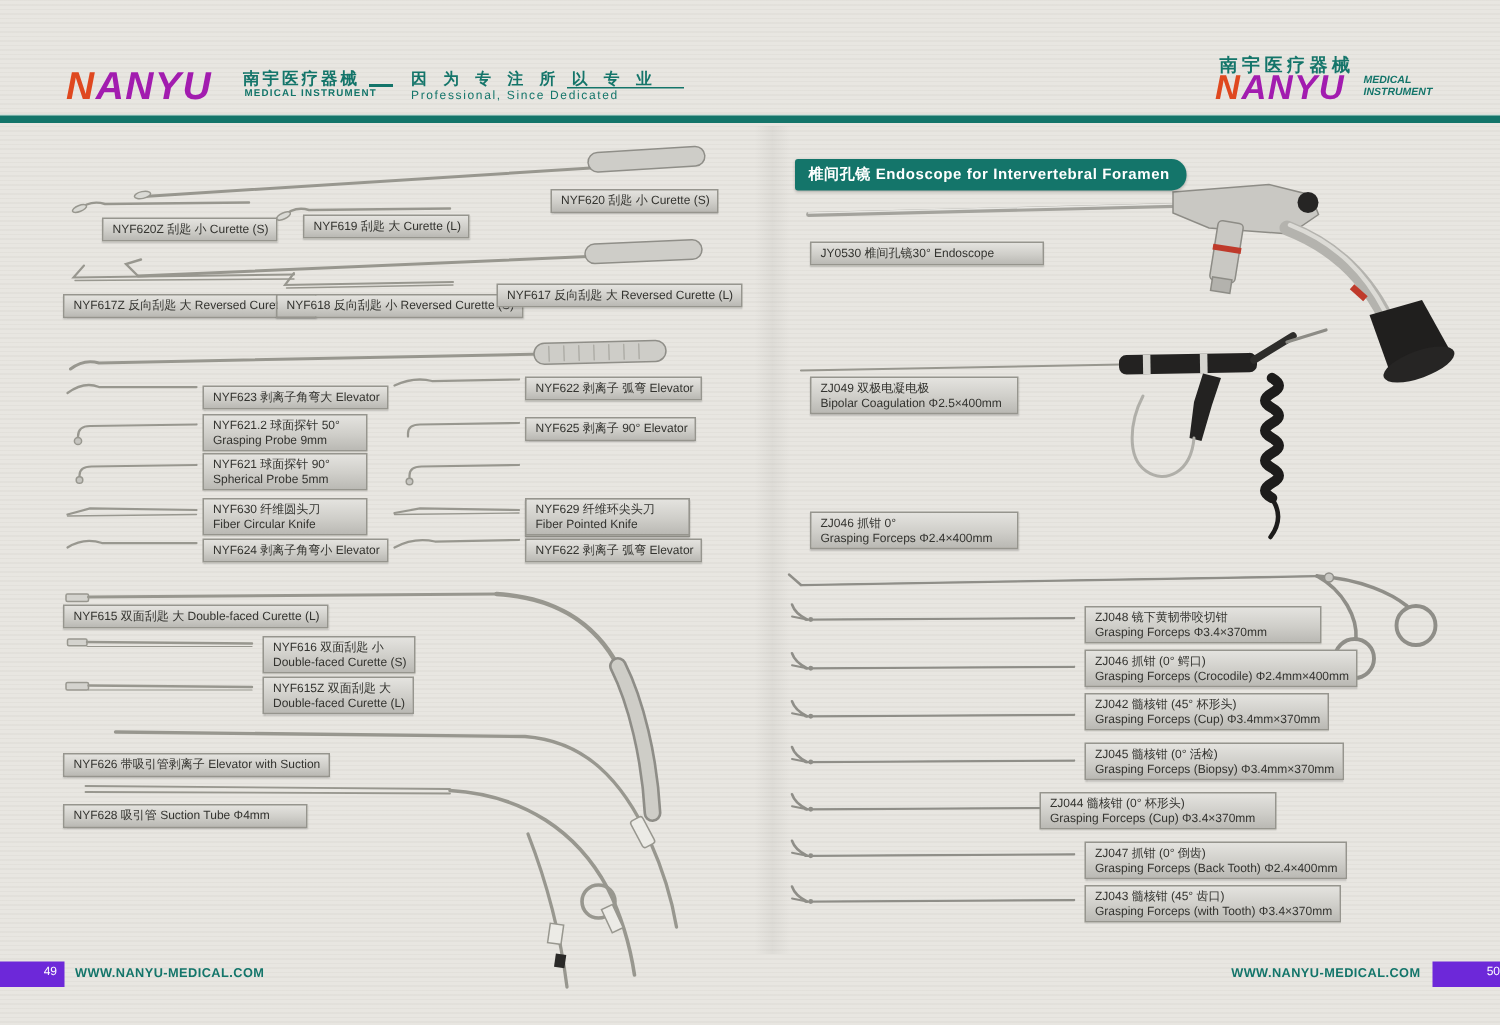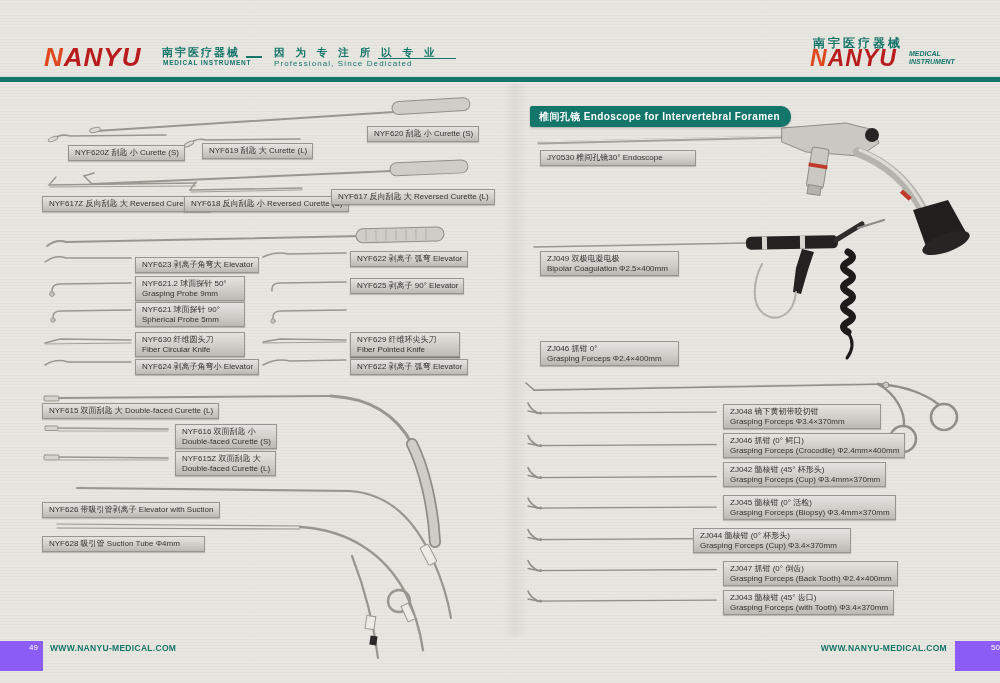--- a/index.html
+++ b/index.html
@@ -12,21 +12,21 @@
     content:"";position:absolute;inset:0;pointer-events:none;
     background:repeating-linear-gradient(180deg, rgba(120,115,105,.05) 0 1px, rgba(0,0,0,0) 1px 3px);
   }
   #seam{position:absolute;top:84px;left:503px;width:24px;height:552px;
     background:linear-gradient(90deg, rgba(0,0,0,0), rgba(60,60,55,.06) 50%, rgba(0,0,0,0));}
   
   .abs{position:absolute}
   #divider{left:0;top:76px;width:1000px;height:5px;background:#14756a;border-top:1px solid #cfe0da}
   .teal{color:#14756a}
   .logo-word{font-style:italic;font-weight:800;letter-spacing:1px;white-space:nowrap}
-  .n-red{color:#df481f}.n-teal{color:#b91c1c}
+  .n-red{color:#df481f}.n-teal{color:#a21caf}
   #logoL-word{left:44px;top:42px;font-size:26px}
   #logoL-cn{left:162px;top:45px;font-size:11px;font-weight:bold;letter-spacing:2px;white-space:nowrap}
   #logoL-sub{left:163px;top:59px;font-size:6.5px;font-weight:bold;letter-spacing:.8px;white-space:nowrap}
   #tag-dash{left:246px;top:56px;width:16px;height:2px;background:#14756a}
   #tag-cn{left:274px;top:46px;font-size:10.5px;font-weight:bold;letter-spacing:4px;white-space:nowrap}
   #tag-en{left:274px;top:59px;font-size:8px;letter-spacing:1.1px;white-space:nowrap}
   #tag-rule{left:378px;top:58px;width:78px;height:1px;background:#14756a}
   #logoR-cn{left:813px;top:35px;font-size:12px;font-weight:bold;letter-spacing:3px;white-space:nowrap}
   #logoR-word{left:810px;top:45px;font-size:23px}
   #logoR-sub{left:909px;top:50px;font-size:7px;font-weight:800;font-style:italic;line-height:8px;white-space:nowrap}
@@ -39,21 +39,21 @@
   }
   .lbl .l2{display:block}
   
   #banner{
     left:530px;top:106px;width:252px;height:21px;background:#14756a;
     border-radius:2px 10px 10px 2px;color:#fff;font-size:10px;font-weight:bold;
     line-height:21px;padding-left:9px;letter-spacing:.4px;white-space:nowrap;
     box-shadow:0 1px 2px rgba(0,0,0,.25)
   }
   
-  .bar{position:absolute;top:641px;height:30px;background:#8b5cf6;color:#fff;font-size:8px;line-height:13px;box-sizing:border-box}
+  .bar{position:absolute;top:641px;height:17px;background:#6d28d9;color:#fff;font-size:8px;line-height:13px;box-sizing:border-box}
   #bar-left{left:0;width:43px;text-align:right;padding-right:5px}
   #bar-right{right:0;width:45px;text-align:right;padding-left:6px}
   .url{position:absolute;top:643px;font-size:8.5px;font-weight:bold;color:#14756a;letter-spacing:.3px;white-space:nowrap}
   #url-left{left:50px}
   #url-right{right:53px}
   svg{position:absolute;left:0;top:0}
 </style>
 </head>
 <body>
 
@@ -234,21 +234,21 @@
     <div class="lbl" style="left: 350px; top: 302px; min-width: 110px; margin-top: 31px;"><span>NYF621.1 球面探针 90°</span><span class="l2">Spherical Probe 7mm</span></div>
     <div class="lbl" style="left: 350px; top: 332px; min-width: 110px;"><span>NYF629 纤维环尖头刀</span><span class="l2">Fiber Pointed Knife</span></div>
     <div class="lbl" style="left: 350px; top: 359px; min-width: 110px;"><span>NYF622 剥离子 弧弯 Elevator</span></div>
     <div class="lbl" style="left: 42px; top: 403px; min-width: 156px;"><span>NYF615 双面刮匙 大  Double-faced Curette (L)</span></div>
     <div class="lbl" style="left: 175px; top: 424px; min-width: 94px;"><span>NYF616 双面刮匙 小</span><span class="l2">Double-faced Curette (S)</span></div>
     <div class="lbl" style="left: 175px; top: 451px; min-width: 94px;"><span>NYF615Z 双面刮匙 大</span><span class="l2">Double-faced Curette (L)</span></div>
     <div class="lbl" style="left: 42px; top: 502px; min-width: 163px;"><span>NYF626 带吸引管剥离子 Elevator with Suction</span></div>
     <div class="lbl" style="left: 42px; top: 536px; min-width: 163px;"><span>NYF628 吸引管 Suction Tube  Φ4mm</span></div>
   </div>
 <div id="labels-right">
-    <div class="lbl" style="left: 540px; top: 150px; min-width: 156px;"><span>JY0530 椎间孔镜30°  Endoscope</span></div>
+    <div class="lbl" style="left: 540px; top: 161px; min-width: 156px;"><span>JY0530 椎间孔镜30°  Endoscope</span></div>
     <div class="lbl" style="left: 540px; top: 251px; min-width: 139px;"><span>ZJ049 双极电凝电极</span><span class="l2">Bipolar Coagulation  Φ2.5×400mm</span></div>
     <div class="lbl" style="left: 540px; top: 341px; min-width: 139px;"><span>ZJ046 抓钳 0°</span><span class="l2">Grasping Forceps  Φ2.4×400mm</span></div>
     <div class="lbl" style="left: 723px; top: 404px; min-width: 158px;"><span>ZJ048 镜下黄韧带咬切钳</span><span class="l2">Grasping Forceps  Φ3.4×370mm</span></div>
     <div class="lbl" style="left: 723px; top: 433px; min-width: 158px;"><span>ZJ046 抓钳 (0°  鳄口)</span><span class="l2">Grasping Forceps (Crocodile)  Φ2.4mm×400mm</span></div>
     <div class="lbl" style="left: 723px; top: 462px; min-width: 158px;"><span>ZJ042 髓核钳 (45°  杯形头)</span><span class="l2">Grasping Forceps (Cup)  Φ3.4mm×370mm</span></div>
     <div class="lbl" style="left: 723px; top: 495px; min-width: 158px;"><span>ZJ045 髓核钳 (0°  活检)</span><span class="l2">Grasping Forceps (Biopsy)  Φ3.4mm×370mm</span></div>
     <div class="lbl" style="left: 693px; top: 528px; min-width: 158px;"><span>ZJ044 髓核钳 (0°  杯形头)</span><span class="l2">Grasping Forceps (Cup)  Φ3.4×370mm</span></div>
     <div class="lbl" style="left: 723px; top: 561px; min-width: 158px;"><span>ZJ047 抓钳 (0°  倒齿)</span><span class="l2">Grasping Forceps (Back Tooth)  Φ2.4×400mm</span></div>
     <div class="lbl" style="left: 723px; top: 590px; min-width: 158px;"><span>ZJ043 髓核钳 (45°  齿口)</span><span class="l2">Grasping Forceps (with Tooth)  Φ3.4×370mm</span></div>
   </div>

